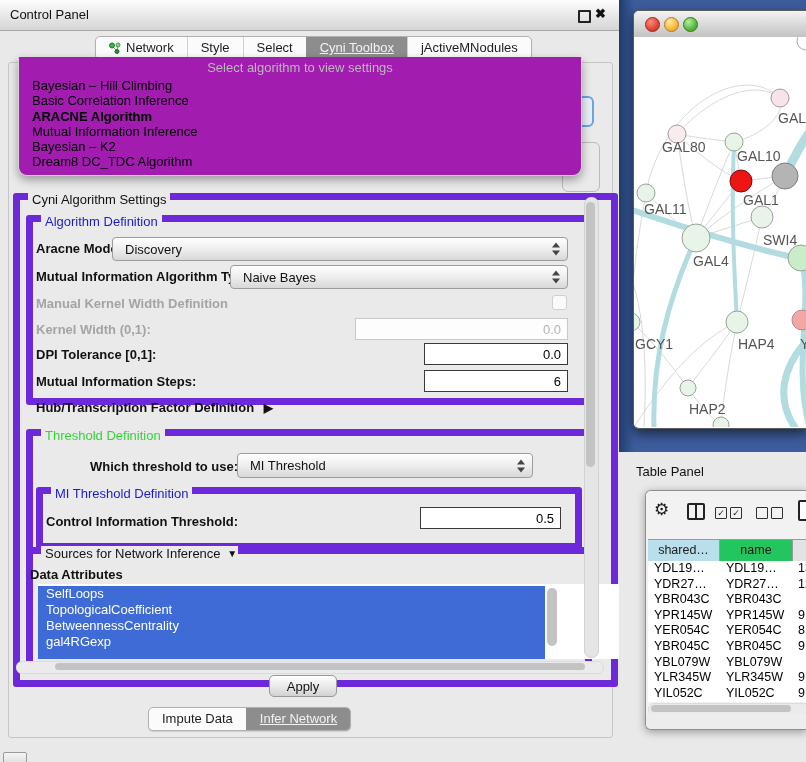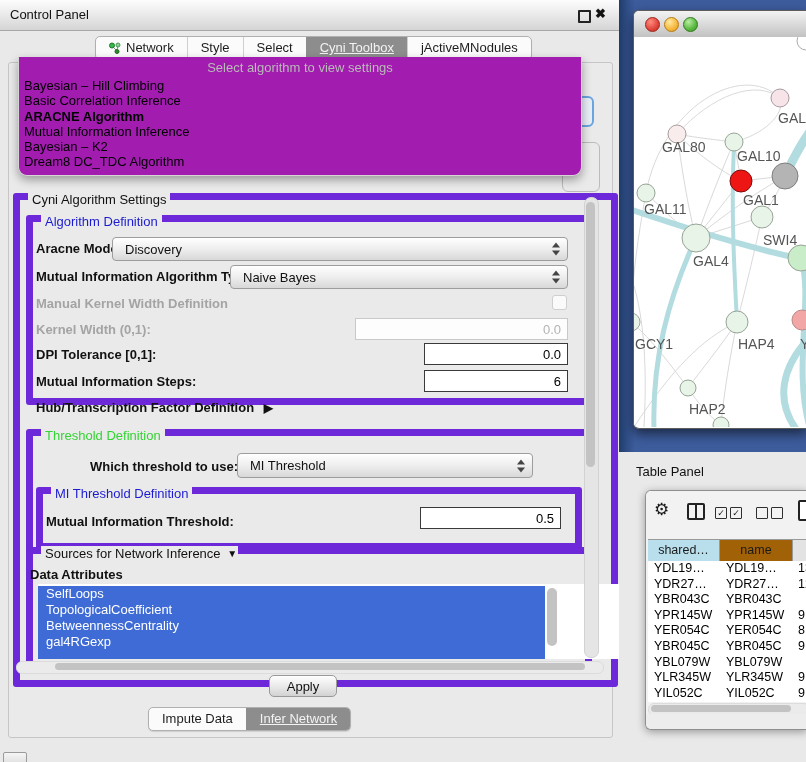--- a/index.html
+++ b/index.html
@@ -19,21 +19,21 @@
           border:1px solid #b0b0b0;border-radius:5px;background:#fbfbfb;overflow:hidden;
           box-shadow:0 1px 1px rgba(0,0,0,0.12);}
   .tab{padding:0 13px;color:#1d1d1d;display:flex;align-items:center;gap:5px;border-left:1px solid #cfcfcf;}
   .tab:first-child{border-left:none;}
   .tab.sel{background:#8d8d8d;color:#f3f3f3;border-left-color:#8d8d8d;text-decoration:underline;}
   
   #algo-dropdown{left:18px;top:57px;width:562px;z-index:50;background:#a21caf;
      border:1px solid #d6d6d6;border-top:none;border-radius:0 0 9px 9px;
      box-shadow:0 4px 10px rgba(0,0,0,0.35);padding-bottom:5px;}
   .dd-ph{height:21px;line-height:21px;text-align:center;color:#b9b9b9;font-size:13px;}
-  .dd-item{height:15.3px;line-height:15.3px;font-size:13px;padding-left:5px;color:#000;white-space:nowrap;}
+  .dd-item{height:15.3px;line-height:15.3px;font-size:13px;padding-left:5px;color:#000;white-space:nowrap;margin-left:8px;}
   .dd-item.bold{font-weight:bold;}
   
   .gbox{position:absolute;border:7px solid #6d28d9;border-radius:3px;}
   .gtitle{position:absolute;top:-8px;left:8px;background:#eaeaea;padding:0 4px;font-size:13px;
           line-height:15px;white-space:nowrap;color:#111;}
   .t-blue{color:#1b1bd1;}
   .t-green{color:#35d435;}
   
   .combo{position:absolute;box-sizing:border-box;background:linear-gradient(#ffffff,#ececec 55%,#d8d8d8);
          border:1px solid #9d9d9d;border-radius:4px;font-size:13px;color:#111;
@@ -174,21 +174,21 @@
   <div class="combo" style="left:237px;top:453px;width:296px;height:25px;">
     <span>MI Threshold</span>
     <span class="stepper">
         <i class="up"></i>
         <i class="dn"></i>
       </span>
   </div>
   <div class="gbox" style="left:36px;top:487px;width:532px;height:49px;">
     <span class="gtitle t-blue">MI Threshold Definition</span>
   </div>
-  <span class="lbl" style="left:46px;top:514px;">Mutual Information Threshold:</span>
+  <span class="lbl" style="left:46px;top:514px;">Control Information Threshold:</span>
   <div class="field" style="left:420px;top:507px;width:141px;height:22px;">
     <span>0.5</span>
   </div>
 
   <div class="gbox" style="left:26px;top:547px;width:552px;height:112px;border-bottom:none;border-radius:3px 3px 0 0;">
     <span class="gtitle">
       <span>Sources for Network Inference</span>
       <span style="font-size:10px;position:relative;left:3px;top:-1px;">▼</span>
     </span>
   </div>
@@ -327,21 +327,21 @@
         </span>
         <span class="mini-cb" style="left:69px;top:16px;">✓</span>
         <span class="mini-cb" style="left:84px;top:16px;">✓</span>
         <span class="mini-cb" style="left:110px;top:16px;"></span>
         <span class="mini-cb" style="left:125px;top:16px;"></span>
         <span class="abs" style="left:152px;top:9px;width:12px;height:17px;border:2px solid #222;border-radius:2px;background:#fff;"></span>
       </div>
 
       <div class="abs" style="left:0;top:48px;width:161px;height:22px;">
         <div class="th-cell" style="left:2px;width:72px;background:#b9dfec;">shared…</div>
-        <div class="th-cell" style="left:74px;width:73px;background:#a16207;">name</div>
+        <div class="th-cell" style="left:74px;width:73px;background:#22c55e;">name</div>
         <div class="th-cell" style="left:147px;width:18px;background:#e3e3e3;"></div>
       </div>
 
       <div class="abs" style="left:2px;top:70px;width:163px;height:141px;overflow:hidden;background:#fff;">
         <div class="t-row">
             <span style="left:6px;">YDL19…</span>
             <span style="left:78px;">YDL19…</span>
             <span style="left:150px;">13</span>
           </div>
         <div class="t-row">

